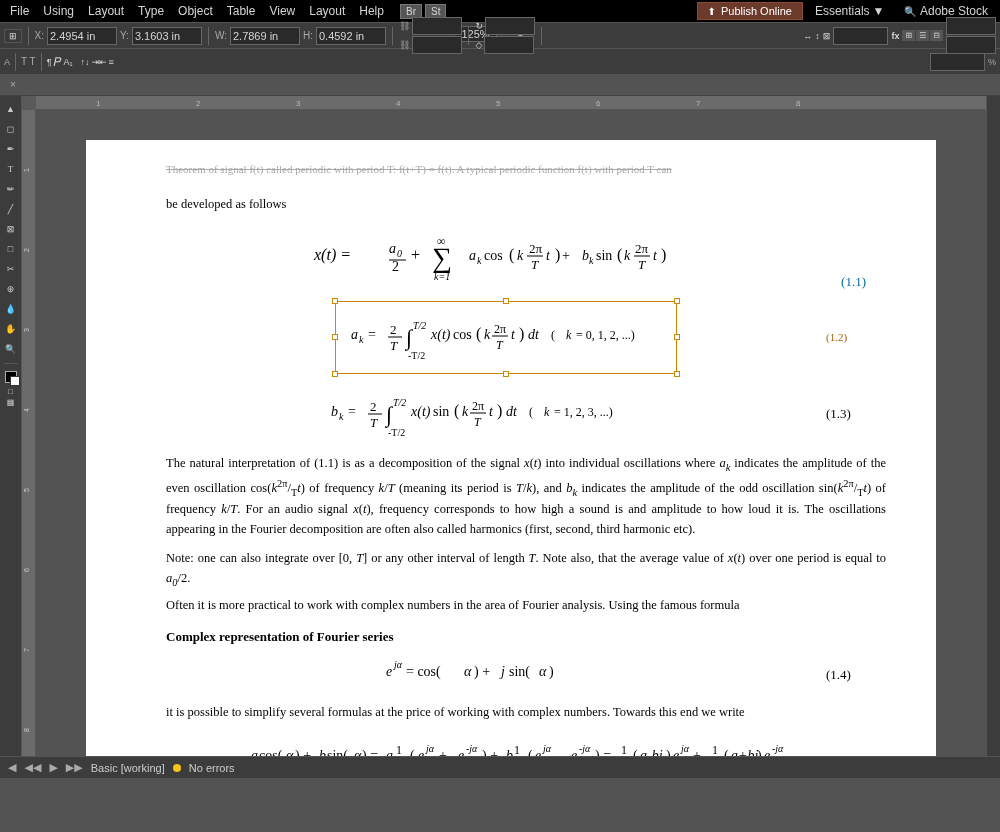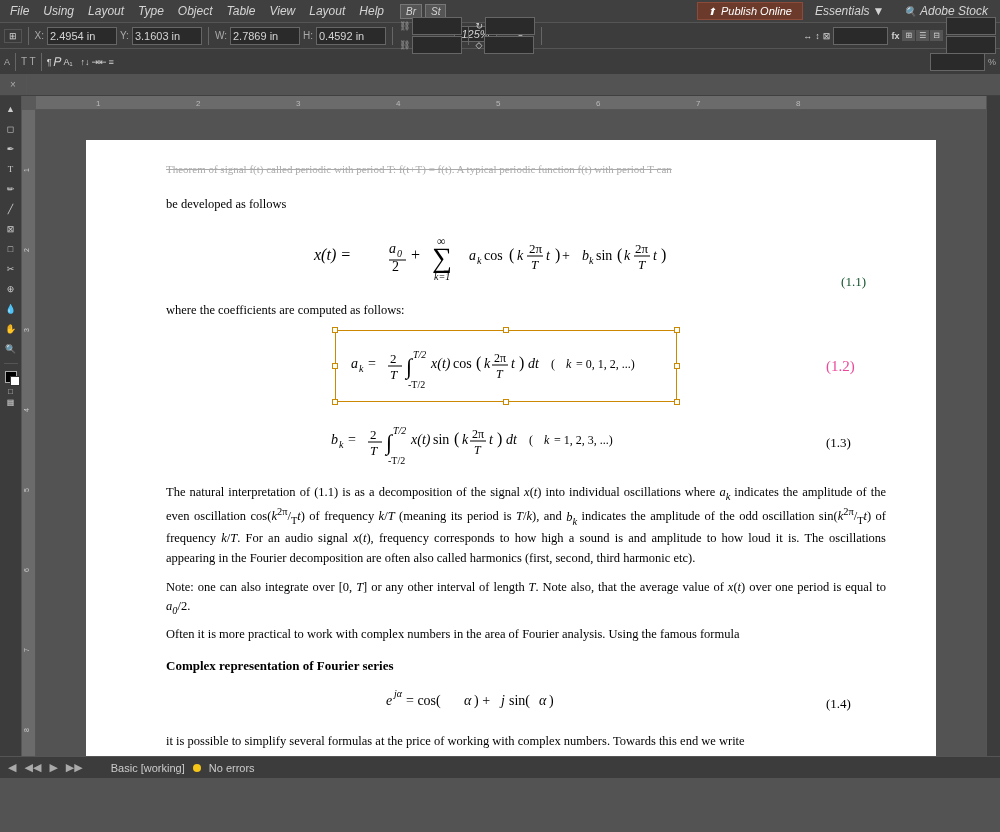--- a/index.html
+++ b/index.html
@@ -1,29 +1,28 @@
 <!DOCTYPE html>
 <html><head>
   <meta charset="utf-8">
   <style>
     * { box-sizing: border-box; margin: 0; padding: 0; }
     body { font-family: 'Times New Roman', serif; background: #535353; width: 1000px; height: 832px; overflow: hidden; position: relative; }
     
     
     .menu-bar {
       height: 22px;
-      background: #404040;
+      background: #000000;
       display: flex;
       align-items: center;
       color: #d4d4d4;
       font-family: Arial, sans-serif;
       font-size: 12px;
       padding: 0 4px;
       gap: 2px;
-      font-style: italic;
     }
     .menu-item {
       padding: 2px 6px;
       cursor: pointer;
       white-space: nowrap;
     }
     .essentials-btn {
       color: #d4d4d4;
       padding: 2px 8px;
       cursor: pointer;
@@ -424,24 +423,23 @@
                 <text x="292" y="35" font-family="Times New Roman" font-size="14">sin</text>
                 <text x="313" y="35" font-family="Times New Roman" font-size="16">(</text>
                 <text x="320" y="35" font-family="Times New Roman" font-style="italic" font-size="14">k</text>
                 <text x="331" y="28" font-family="Times New Roman" font-size="13">2π</text>
                 <line x1="330" y1="31" x2="346" y2="31" stroke="black" stroke-width="1"></line>
                 <text x="334" y="44" font-family="Times New Roman" font-style="italic" font-size="13">T</text>
                 <text x="349" y="35" font-family="Times New Roman" font-style="italic" font-size="14">t</text>
                 <text x="357" y="35" font-family="Times New Roman" font-size="16">)</text>
               </svg>
             </div>
-            <span style="font-size:13px; color:#14532d;margin-top:48px;">(1.1)</span>
-          </div>
-
-          <div style="font-size:12.5px; margin:8px 0;">where the coefficients are computed as follows:</div>
+            <span style="font-size:13px; color:#0369a1;margin-top:48px;">(1.1)</span>
+          </div>
+
 
           <div style="display:flex; align-items:center; justify-content:space-between; margin:10px 20px;">
             <div style="flex:1; text-align:center;">
               <div style="display:inline-block; border:1px solid #cc8800; background:white; padding:5px 10px; position:relative;">
                 
                 <div style="position:absolute; top:-4px; left:-4px; width:6px; height:6px; background:white; border:1px solid #cc8800;"></div>
                 <div style="position:absolute; top:-4px; right:-4px; width:6px; height:6px; background:white; border:1px solid #cc8800;"></div>
                 <div style="position:absolute; bottom:-4px; left:-4px; width:6px; height:6px; background:white; border:1px solid #cc8800;"></div>
                 <div style="position:absolute; bottom:-4px; right:-4px; width:6px; height:6px; background:white; border:1px solid #cc8800;"></div>
                 <div style="position:absolute; top:-4px; left:50%; width:6px; height:6px; background:white; border:1px solid #cc8800; transform:translateX(-50%);"></div>
@@ -470,21 +468,21 @@
                   <text x="150" y="42" font-family="Times New Roman" font-style="italic" font-size="12">T</text>
                   <text x="165" y="32" font-family="Times New Roman" font-style="italic" font-size="14">t</text>
                   <text x="173" y="32" font-family="Times New Roman" font-size="16">)</text>
                   <text x="182" y="32" font-family="Times New Roman" font-style="italic" font-size="14">dt</text>
                   <text x="205" y="32" font-family="Times New Roman" font-size="12">   (</text>
                   <text x="220" y="32" font-family="Times New Roman" font-style="italic" font-size="12">k</text>
                   <text x="230" y="32" font-family="Times New Roman" font-size="12"> = 0, 1, 2, ...)</text>
                 </svg>
               </div>
             </div>
-            <span style="font-size:15px; color:#ec4899; min-width:40px;">(1.2)</span>
+            <span style="font-size:11px; color:#a16207; min-width:40px;">(1.2)</span>
           </div>
 
           <div style="display:flex; align-items:center; justify-content:space-between; margin:10px 20px;">
             <div style="flex:1; text-align:center;">
               <svg width="360" height="55" viewBox="0 0 360 55" style="overflow:visible;">
                 <text x="5" y="32" font-family="Times New Roman" font-style="italic" font-size="14">b</text>
                 <text x="13" y="36" font-family="Times New Roman" font-style="italic" font-size="10">k</text>
                 <text x="22" y="32" font-family="Times New Roman" font-size="14"> = </text>
                 <text x="44" y="27" font-family="Times New Roman" font-size="13">2</text>
                 <line x1="42" y1="30" x2="56" y2="30" stroke="black" stroke-width="1"></line>
@@ -606,16 +604,16 @@
   </div>
 
   <div class="right-panel"></div>
 </div>
 
 <div class="status-bar">
   <span style="cursor:pointer; color:#aaa;">◀</span>
   <span style="cursor:pointer; color:#aaa;">◀◀</span>
   <span style="cursor:pointer; color:#aaa;">▶</span>
   <span style="cursor:pointer; color:#aaa;">▶▶</span>
-  <span style="margin-left:20px;">Basic [working]</span>
+  <span style="margin-left:0;">Basic [working]</span>
   <div class="status-dot"></div>
   <span>No errors</span>
 </div>
 
 </body></html>

